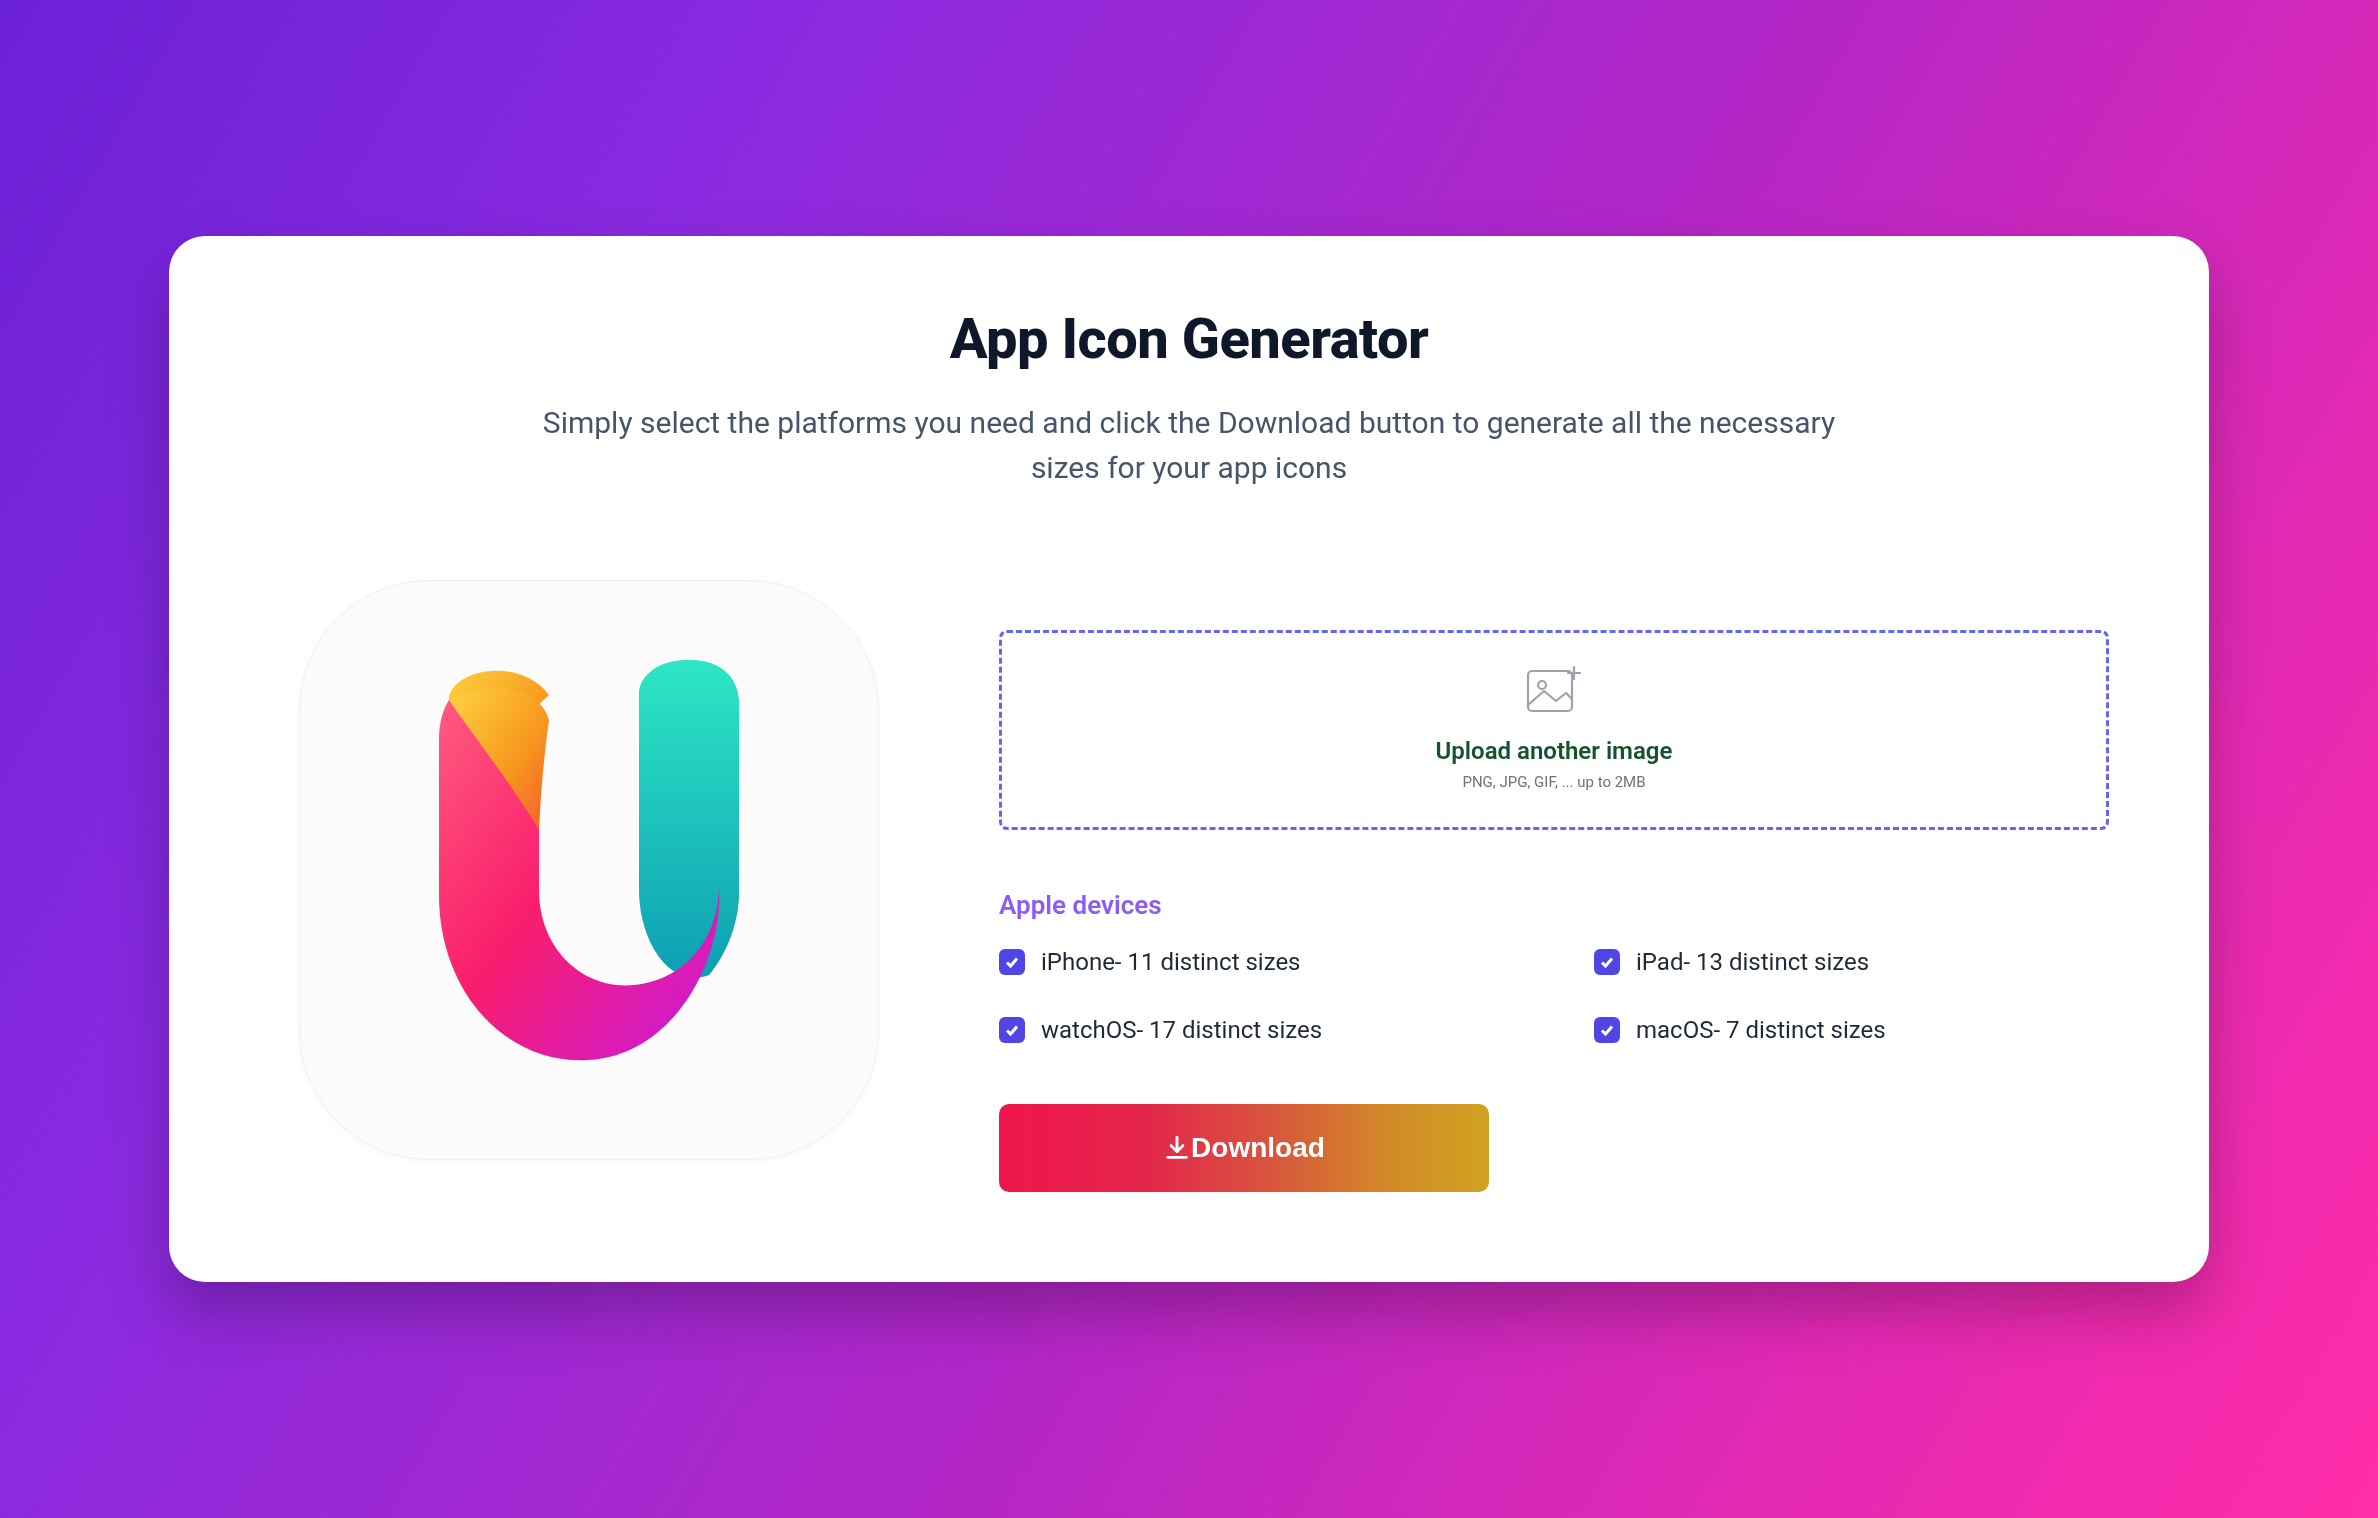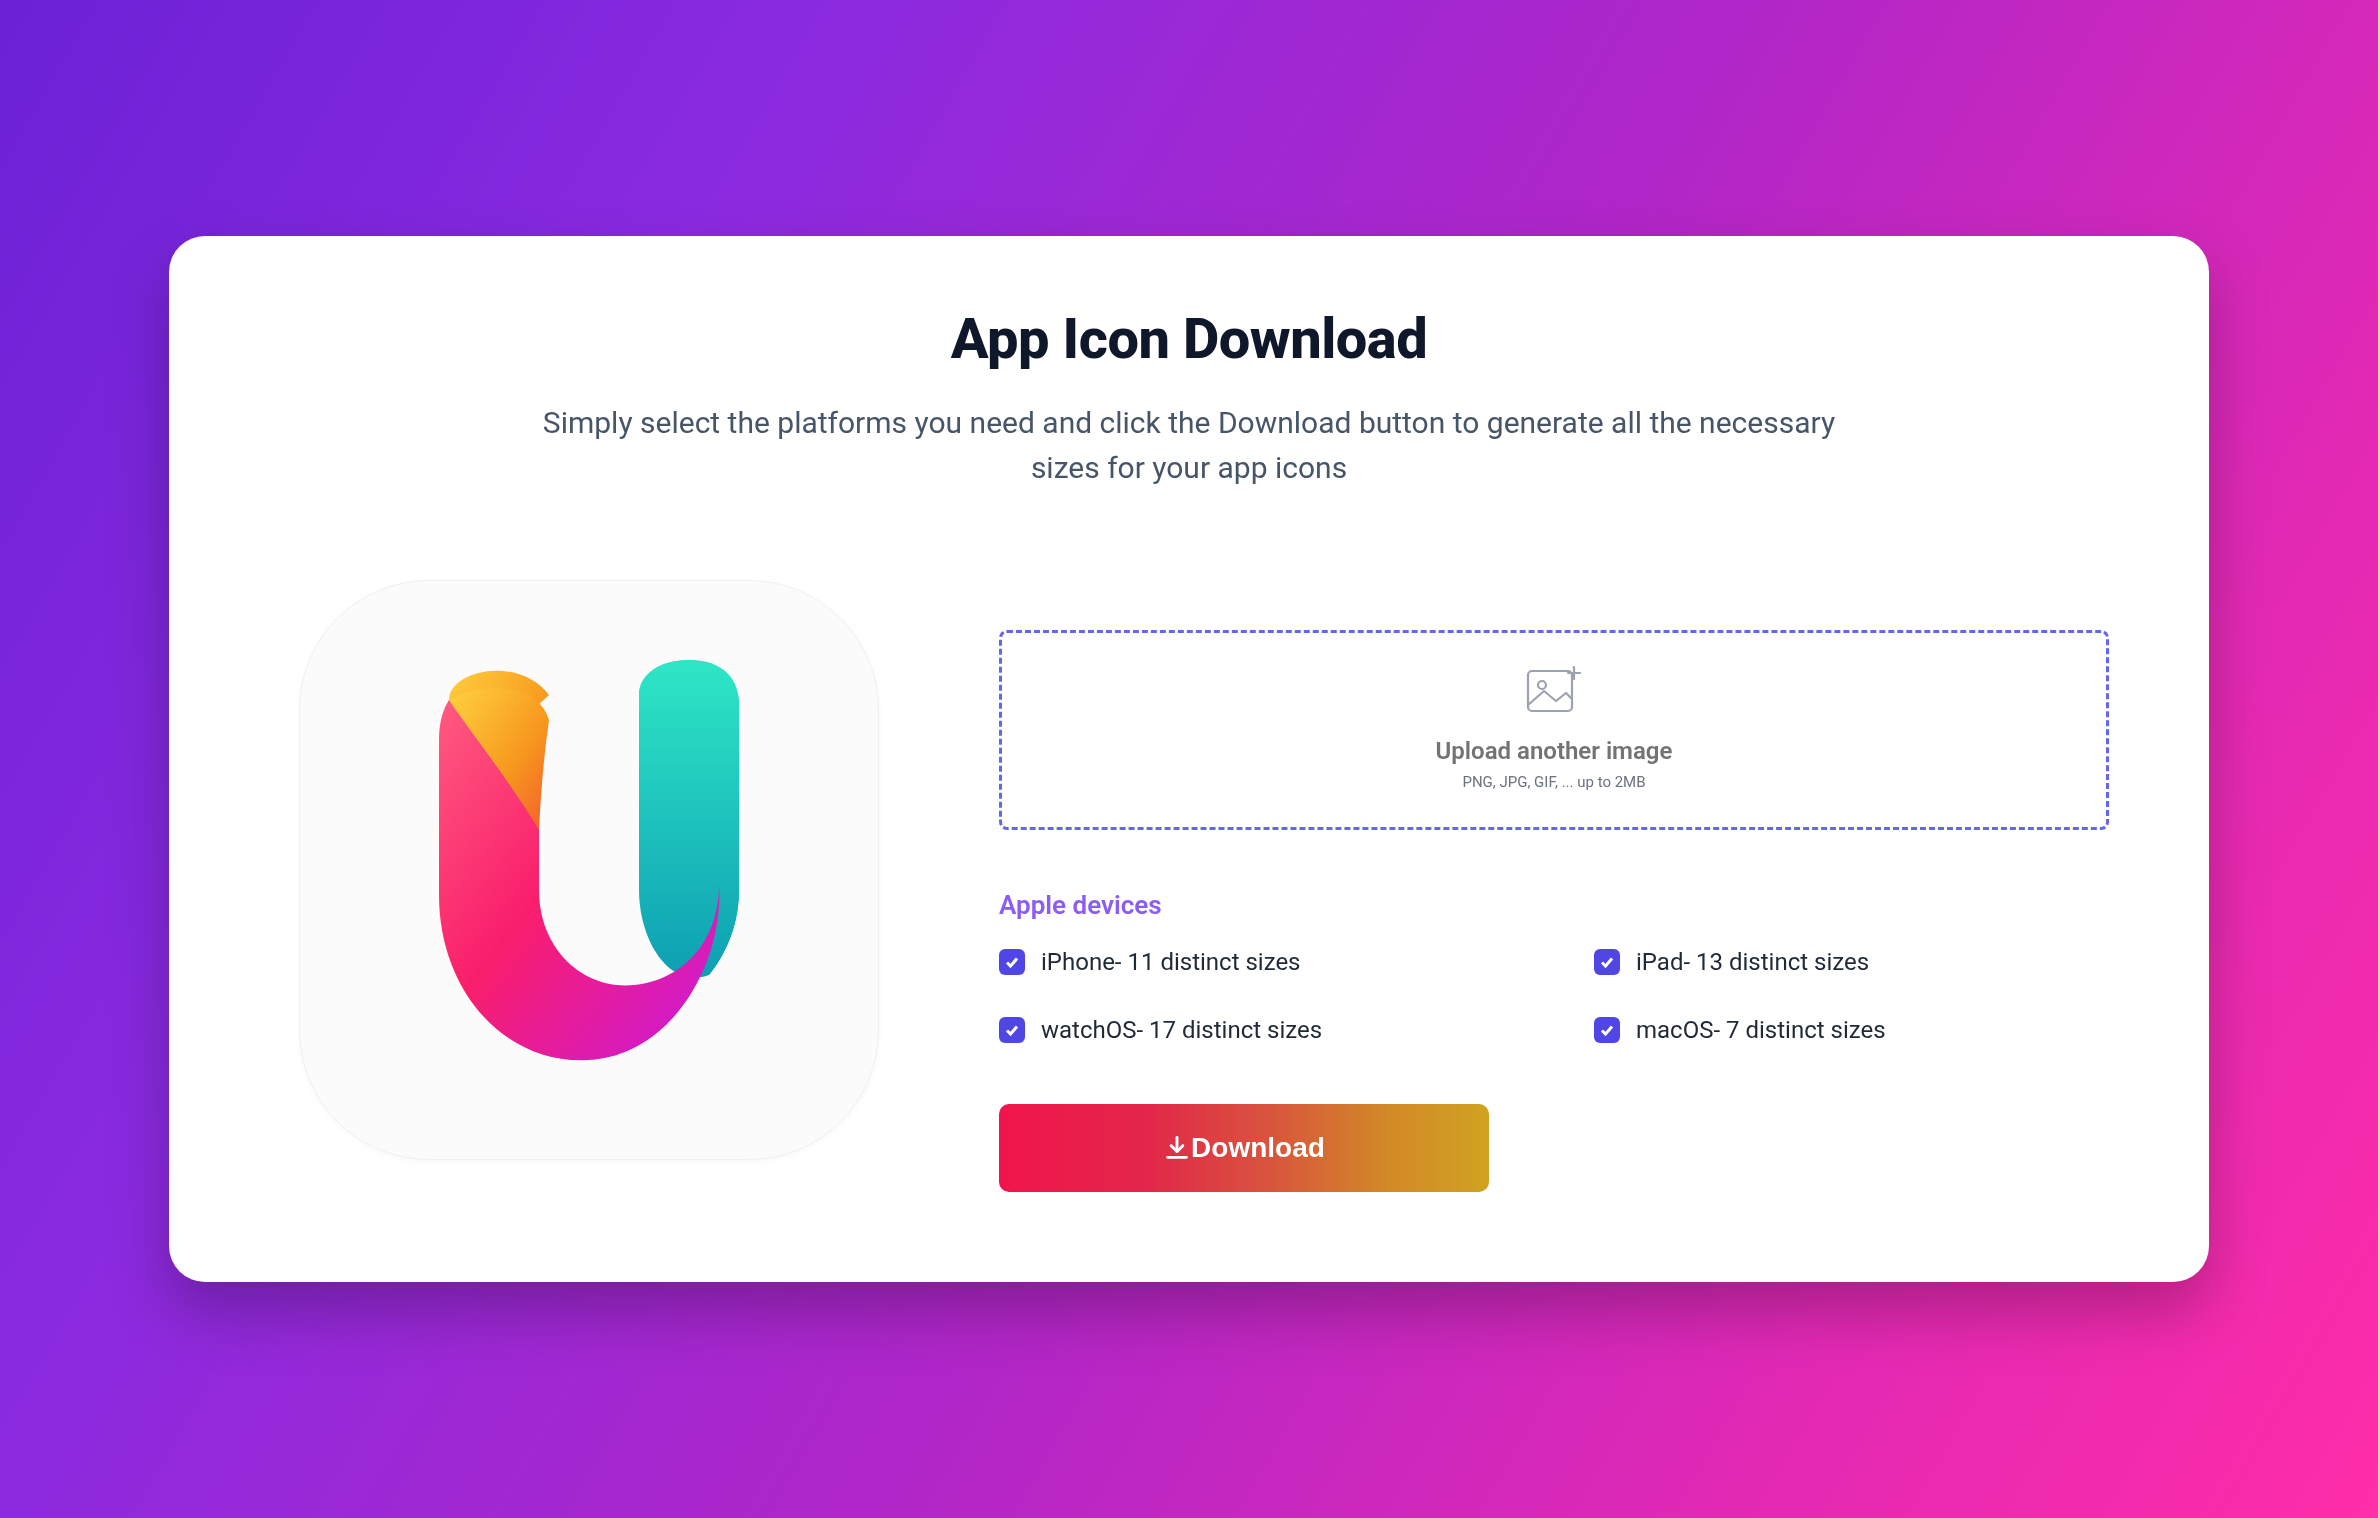--- a/index.html
+++ b/index.html
@@ -60,21 +60,21 @@
   .dropzone {
     border: 3px dashed #6366f1;
     border-radius: 8px;
     padding: 32px 20px 36px;
     text-align: center;
     margin-bottom: 60px;
     cursor: pointer;
   }
   .dropzone-icon { margin-bottom: 18px; color: #9ca3af; }
   .dropzone-title {
-    color: #737373;
+    color: #14532d;
     font-weight: 600;
     font-size: 24px;
     margin-bottom: 8px;
   }
   .dropzone-hint { color: #6b7280; font-size: 15px; }
 
   .section-title {
     font-size: 26px;
     font-weight: 600;
     color: #8b5cf6;
@@ -120,21 +120,21 @@
     justify-content: center;
     cursor: pointer;
   }
   .download-btn svg { stroke: #fff; stroke-width: 2.5; }
 </style>
 </head>
 <body>
 
 <div class="card">
   <div class="header">
-    <h1 class="title">App Icon Download</h1>
+    <h1 class="title">App Icon Generator</h1>
     <p class="subtitle">Simply select the platforms you need and click the Download button to generate all the necessary sizes for your app icons</p>
   </div>
 
   <div class="content">
     <div class="left">
       <div class="icon-preview">
         <svg class="u-logo" viewBox="0 0 360 420">
           <defs>
             <linearGradient id="gOrange" x1="0" y1="0" x2="1" y2="1">
               <stop offset="0%" stop-color="#ffd23f"></stop>

